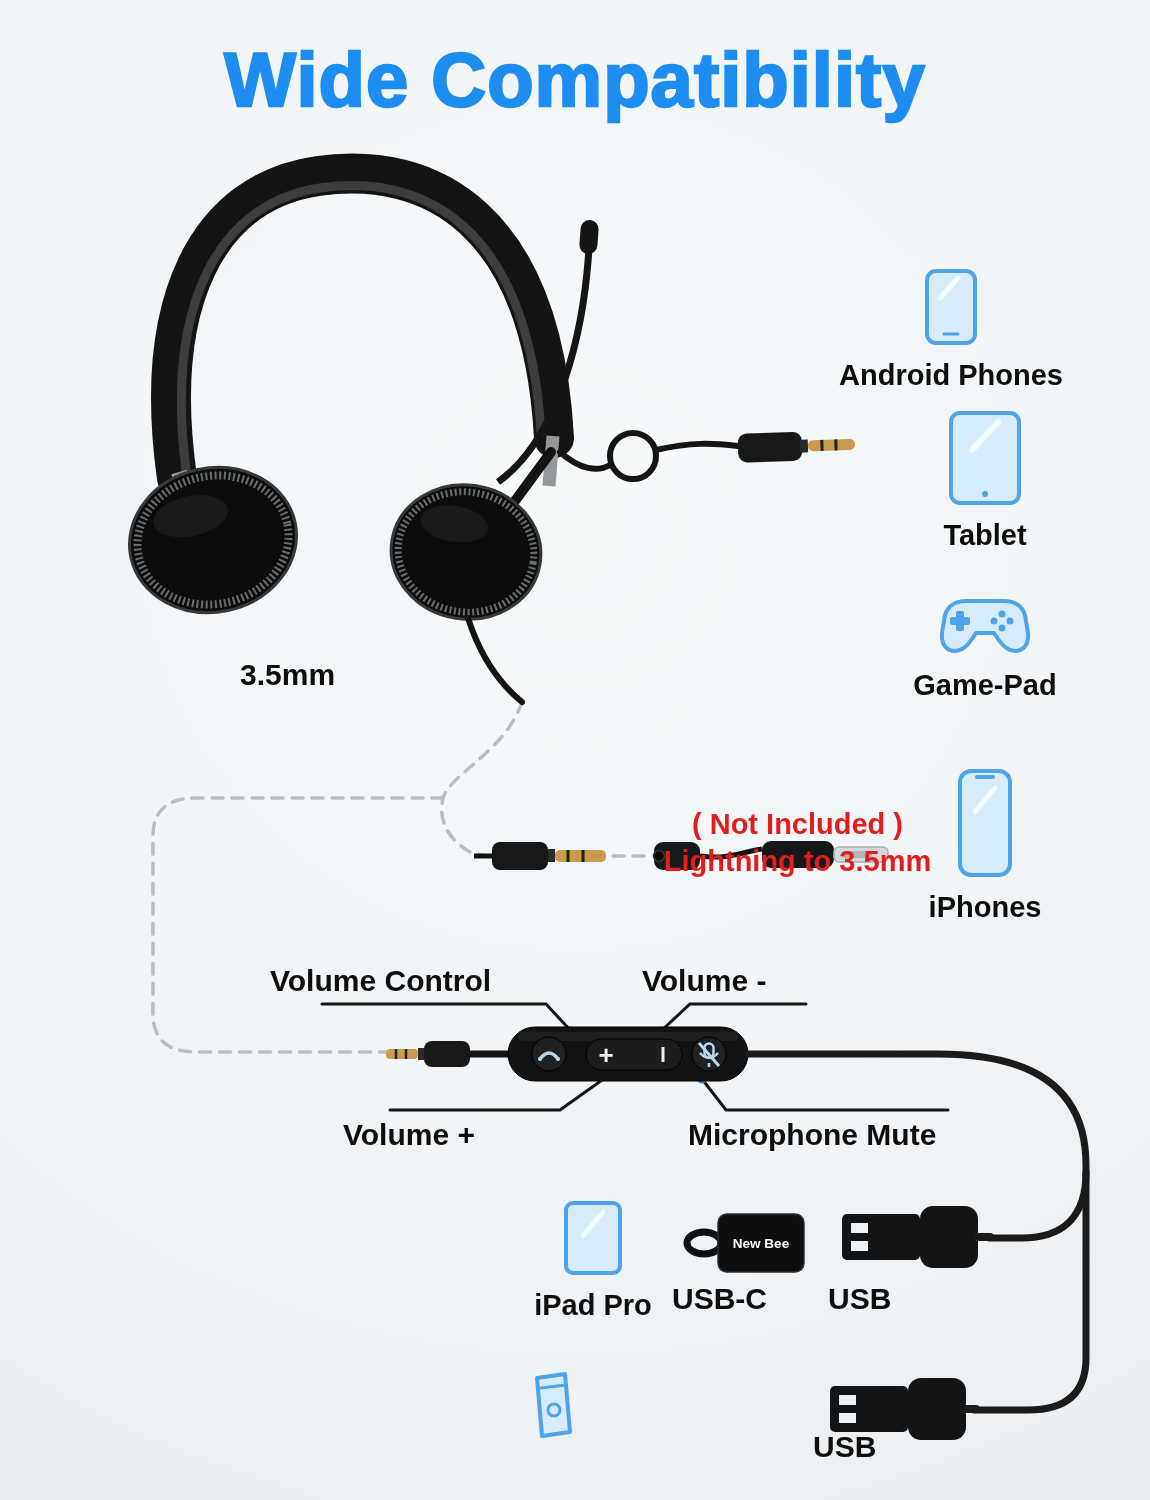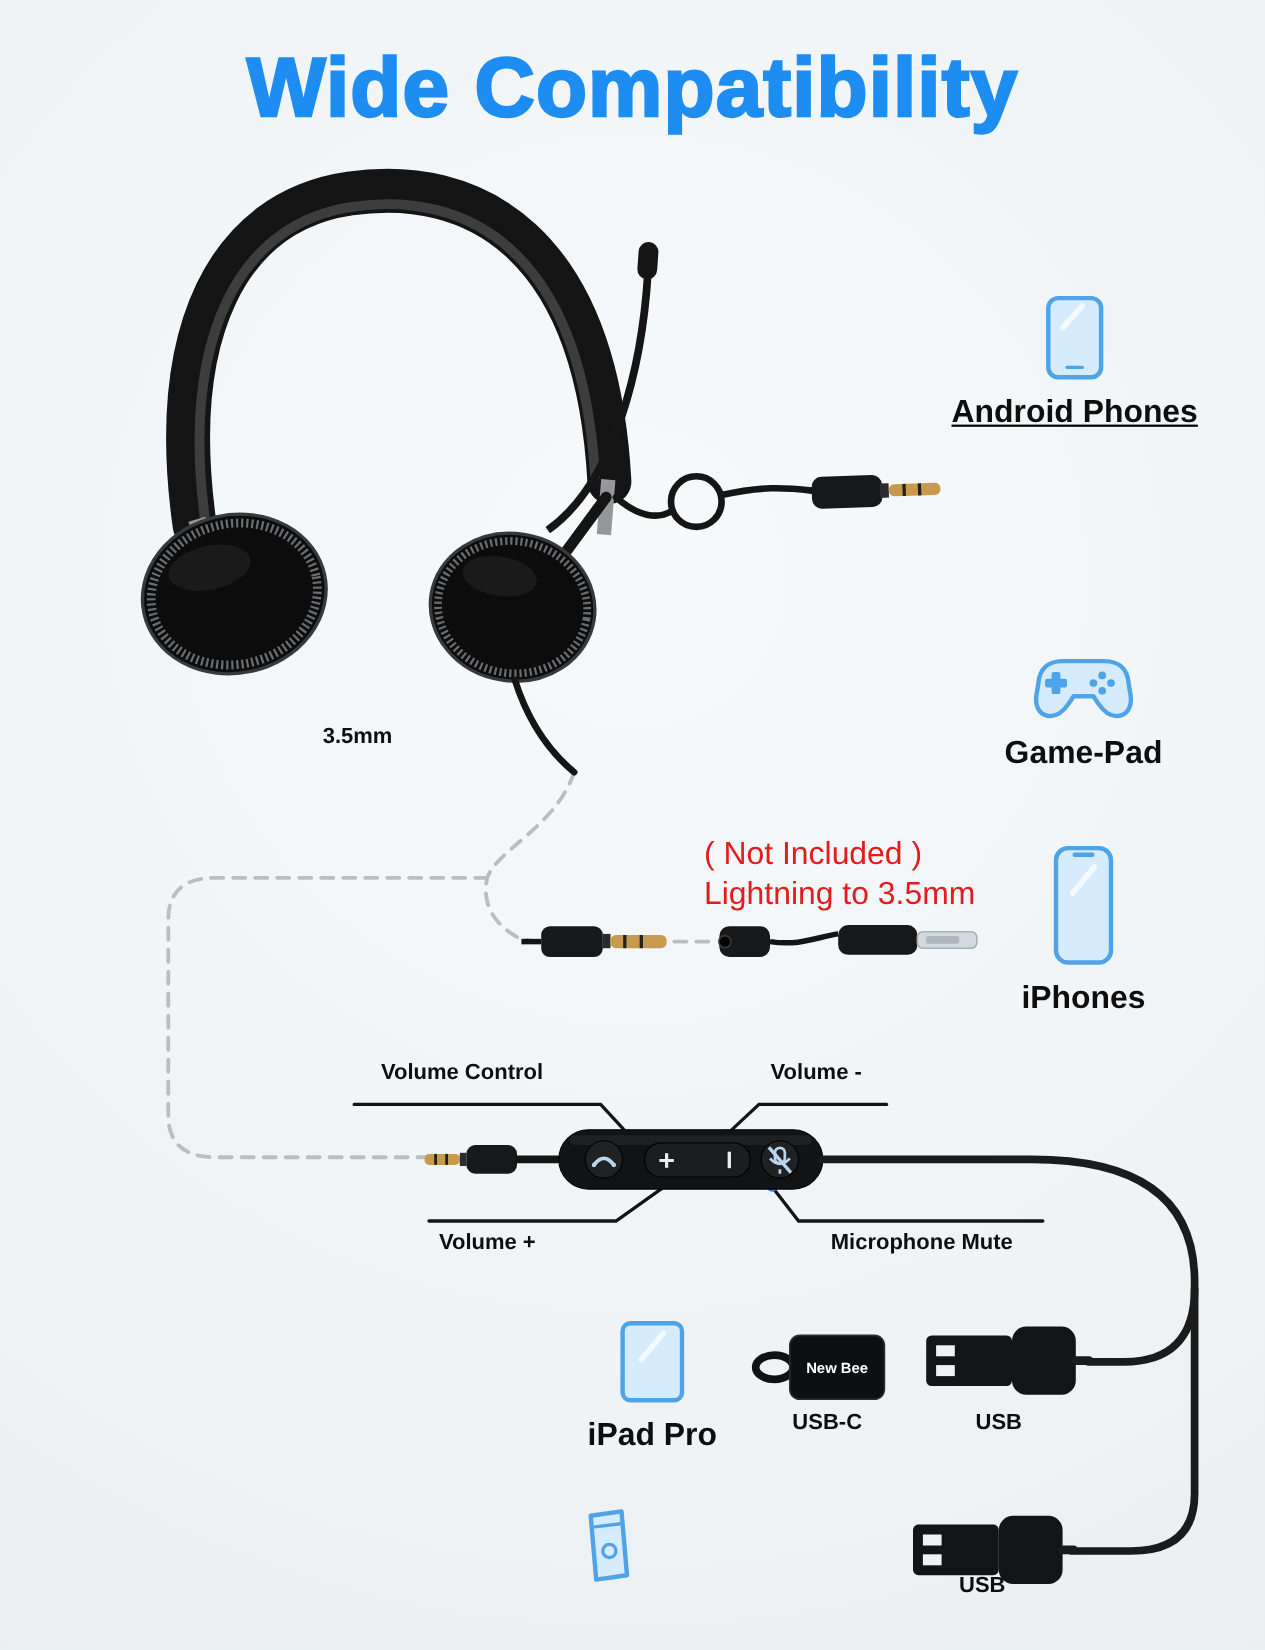--- a/index.html
+++ b/index.html
@@ -8,26 +8,26 @@
     background: radial-gradient(120% 90% at 50% 35%, #f7fafb 0%, #eff3f5 55%, #e7ecef 100%);
     font-family:"Liberation Sans", sans-serif;
   }
   .art { position:absolute; left:0; top:0; width:1150px; height:1500px; }
   .title {
     position:absolute; top:36px; left:0; width:100%; text-align:center;
     font-size:76px; font-weight:700; color:#1e8df2; letter-spacing:1px;
     -webkit-text-stroke:2.4px #1e8df2;
   }
   .lbl {
-    position:absolute; font-weight:700; font-size:20px; color:#0e0e0e;
-    text-align:center; white-space:nowrap;
+    position:absolute; font-weight:700; font-size:30px; color:#0e0e0e;
+    text-align:left; white-space:nowrap;
   }
   .red-note {
-    position:absolute; color:#e11d1d; font-weight:400;
-    font-size:29px; line-height:37px; white-space:nowrap;
+    position:absolute; text-align:center; color:#e11d1d; font-weight:700;
+    font-size:29px; line-height:37px; white-space:nowrap;margin-top:48px;
   }
   .dev { position:absolute; display:flex; flex-direction:column; align-items:center; }
   .dev-label {
     font-weight:700; font-size:29px; color:#0e0e0e; margin-top:13px;
     white-space:nowrap; text-align:center;
   }
   svg text { font-family:"Liberation Sans", sans-serif; }
 </style>
 </head>
 <body>
@@ -180,29 +180,37 @@
     <div>( Not Included )</div>
     <div>Lightning to 3.5mm</div>
   </div>
 
   <div class="lbl" style="left:270px; top:964px; width:300px;">Volume Control</div>
   <div class="lbl" style="left:642px; top:964px; width:200px;">Volume -</div>
   <div class="lbl" style="left:343px; top:1118px; width:200px;">Volume +</div>
   <div class="lbl" style="left:688px; top:1118px; width:300px;">Microphone Mute</div>
 
 
-  <div class="dev" style="left:827px; top:268px; width:300px;text-decoration:underline;">
+  <div class="dev" style="left:801px; top:268px; width:300px;">
     <svg width="54" height="78" viewBox="0 0 54 78">
       <rect x="3" y="3" width="48" height="72" rx="9" fill="#d6ecfc" stroke="#4fa3e8" stroke-width="4"></rect>
       <path d="M 34 10 L 16 30" stroke="#f4fbff" stroke-width="5" stroke-linecap="round"></path>
       <line x1="20" y1="66" x2="34" y2="66" stroke="#4fa3e8" stroke-width="3" stroke-linecap="round"></line>
     </svg>
     <div class="dev-label">Android Phones</div>
   </div>
 
+  <div class="dev" style="left:835px; top:410px; width:300px;">
+    <svg width="74" height="96" viewBox="0 0 74 96">
+      <rect x="3" y="3" width="68" height="90" rx="9" fill="#d6ecfc" stroke="#4fa3e8" stroke-width="4"></rect>
+      <path d="M 50 12 L 24 40" stroke="#f4fbff" stroke-width="6" stroke-linecap="round"></path>
+      <circle cx="37" cy="84" r="3" fill="#4fa3e8"></circle>
+    </svg>
+    <div class="dev-label">Tablet</div>
+  </div>
 
   <div class="dev" style="left:835px; top:594px; width:300px;">
     <svg width="92" height="62" viewBox="0 0 92 62">
       <path d="M 27 7 L 65 7 C 79 7 86 15 87 27 L 89 39 C 90 51 84 57 76 57 C 68 57 63 51 59 45 L 55 39 L 37 39 L 33 45 C 29 51 24 57 16 57 C 8 57 2 51 3 39 L 5 27 C 6 15 13 7 27 7 Z" fill="#d6ecfc" stroke="#4fa3e8" stroke-width="4" stroke-linejoin="round"></path>
       <rect x="17" y="17" width="8" height="20" rx="2" fill="#4fa3e8"></rect>
       <rect x="11" y="23" width="20" height="8" rx="2" fill="#4fa3e8"></rect>
       <circle cx="63" cy="20" r="3.5" fill="#4fa3e8"></circle>
       <circle cx="71" cy="27" r="3.5" fill="#4fa3e8"></circle>
       <circle cx="63" cy="34" r="3.5" fill="#4fa3e8"></circle>
       <circle cx="55" cy="27" r="3.5" fill="#4fa3e8"></circle>

